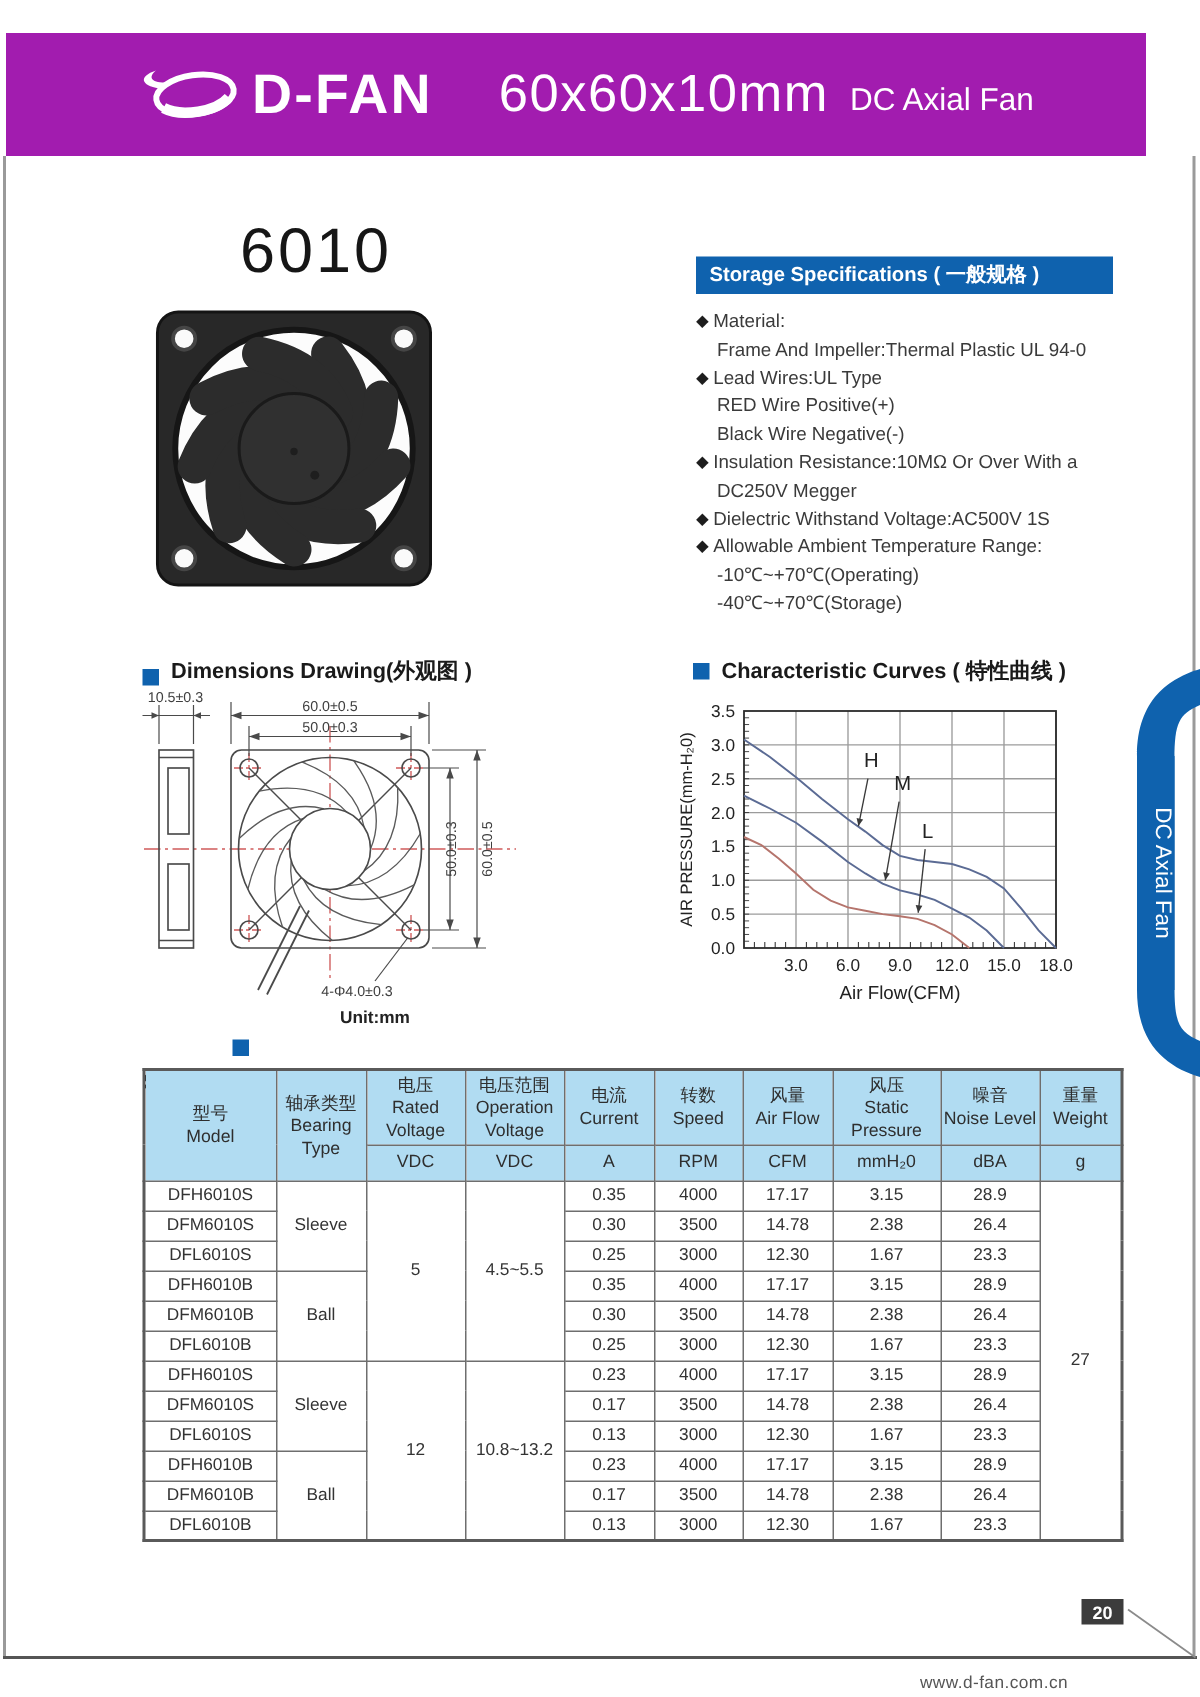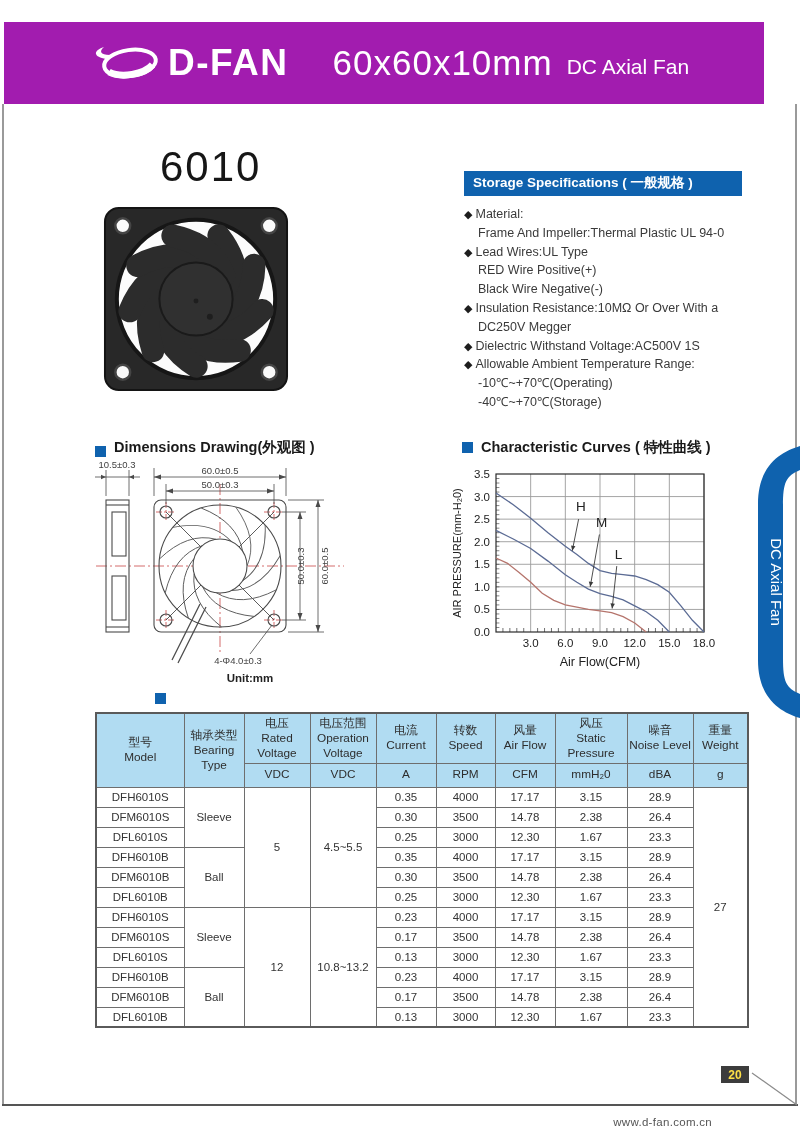--- a/index.html
+++ b/index.html
@@ -34,21 +34,21 @@
   .spec-table{left:95px;top:712px;border-collapse:collapse;table-layout:fixed;width:652px;
     font-size:11.5px;color:#333;border:2px solid #5a5a5a;}
   .spec-table th,.spec-table td{border:1px solid #6e6e6e;text-align:center;vertical-align:middle;
     padding:0;font-weight:normal;overflow:hidden;}
   .spec-table thead th{background:#b1dcf2;font-size:11.8px;line-height:1.28;color:#2e2e2e;}
   .spec-table thead tr.hrow1{height:50px;}
   .spec-table thead tr.hrow2{height:24px;}
   .spec-table tbody tr{height:20px;}
   
   .site{left:470px;top:1068px;width:242px;text-align:right;font-size:11.5px;color:#555;letter-spacing:.3px;margin-top:48px;}
-  .pageno{left:721px;top:1066px;width:28px;height:17px;background:#3c3c3c;color:#fde047;font-size:12px;
+  .pageno{left:721px;top:1066px;width:28px;height:17px;background:#3c3c3c;color:#ffffff;font-size:12px;
     font-weight:bold;display:flex;align-items:center;justify-content:center;}
   svg text{font-family:"Liberation Sans", sans-serif;}
 </style>
 </head>
 <body>
 
 <div class="abs band">
   <div class="logo-wrap">
     <svg width="74" height="48" viewBox="0 0 74 48">
       <ellipse cx="40" cy="24" rx="26" ry="13" fill="none" stroke="#ffffff" stroke-width="4" transform="rotate(-8 40 24)"></ellipse>

